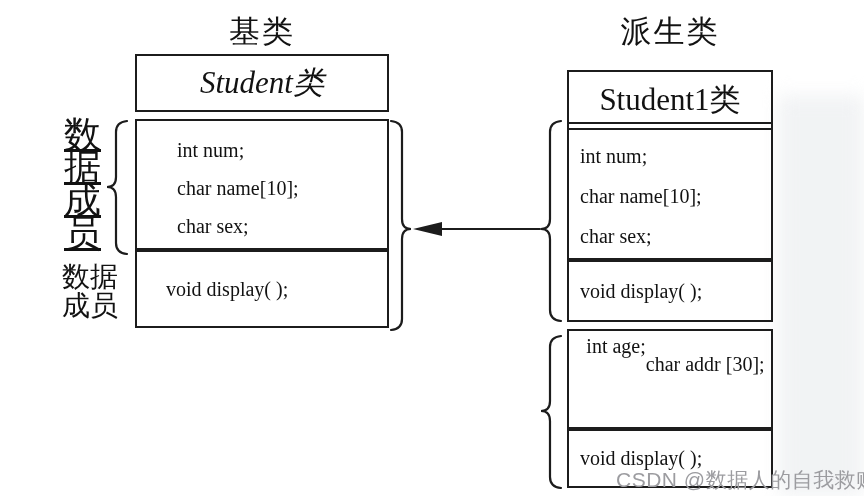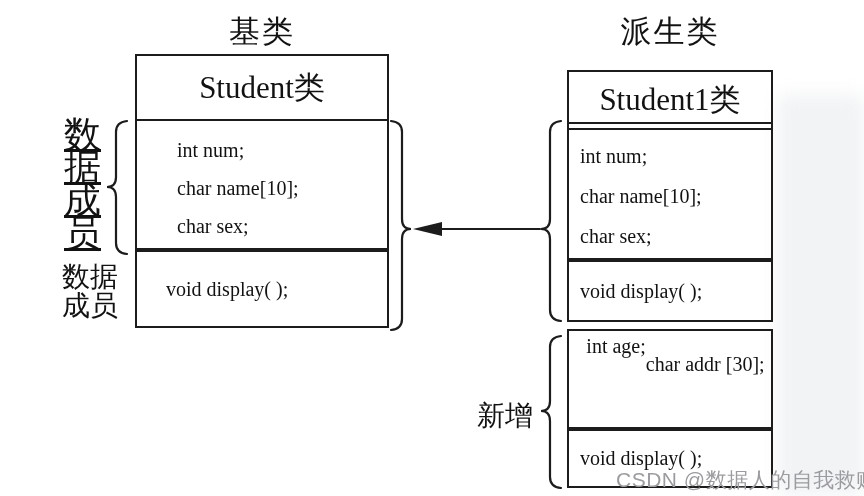--- a/index.html
+++ b/index.html
@@ -64,21 +64,21 @@
       <path d="M 561 121 Q 550 122 550 132 L 550 219 Q 550 229 541 229 Q 550 229 550 239 L 550 310 Q 550 320 561 321"></path>
       <path d="M 561 336 Q 550 337 550 347 L 550 401 Q 550 411 541 411 Q 550 411 550 421 L 550 477 Q 550 487 561 488"></path>
       <line x1="440" y1="229" x2="540" y2="229"></line>
     </g>
     <polygon points="413,229 442,222 442,236" fill="#1c1c1c"></polygon>
   </svg>
 
   <div class="diagram-title" style="left:135px;top:11px;width:254px;">基类</div>
   <div class="diagram-title" style="left:567px;top:11px;width:206px;">派生类</div>
 
-  <div class="box class-name" style="left:135px;top:54px;width:254px;height:67px;">Student类</div>
+  <div class="box class-name" style="left:135px;top:54px;width:254px;height:58px;font-style:italic;">Student类</div>
 
   <div class="box members" style="left:135px;top:119px;width:254px;height:131px;padding:10px 0 0 40px;">
       <div class="code-line" style="line-height:38px;">int num;</div>
       <div class="code-line" style="line-height:38px;">char name[10];</div>
       <div class="code-line" style="line-height:38px;">char sex;</div>
     </div>
 
   <div class="box func code-line" style="left:135px;top:250px;width:254px;height:78px;padding-left:29px;">void display( );</div>
 
   <div class="box class-name" style="left:567px;top:55px;width:206px;height:60px;margin-top:15px;">Student1类</div>
@@ -96,17 +96,16 @@
       <div class="code-line" style="line-height:30px;margin-top:18px;">char addr [30];</div>
     </div>
 
   <div class="box func code-line" style="left:567px;top:429px;width:206px;height:59px;padding-left:11px;">void display( );</div>
 
   <div class="vertical-label" style="left:64px;top:118px;">数据成员</div>
 
   <div class="two-line-label" style="left:60px;top:262px;">数据成员</div>
 
 
-  <div class="inline-label" style="left:477px;top:397px;">新增</div>
 
   <div class="watermark">CSDN @数据人的自我救赎</div>
 
 </div>
 
 </body></html>

